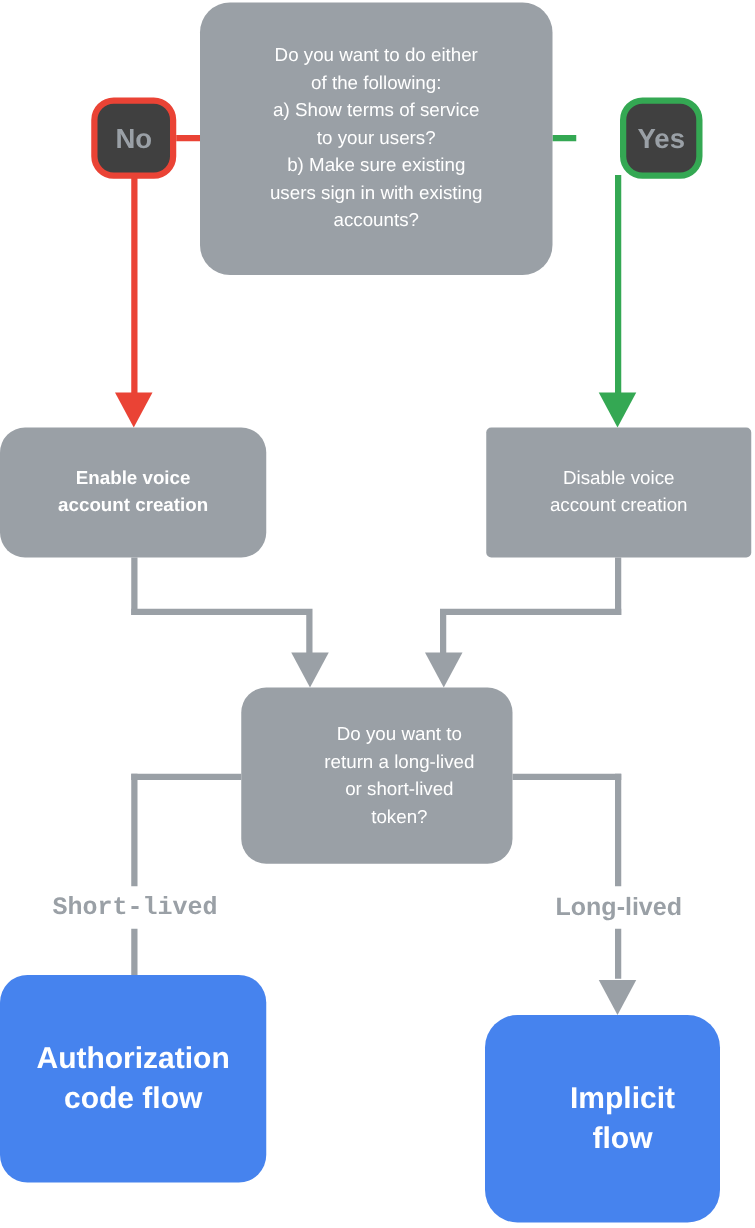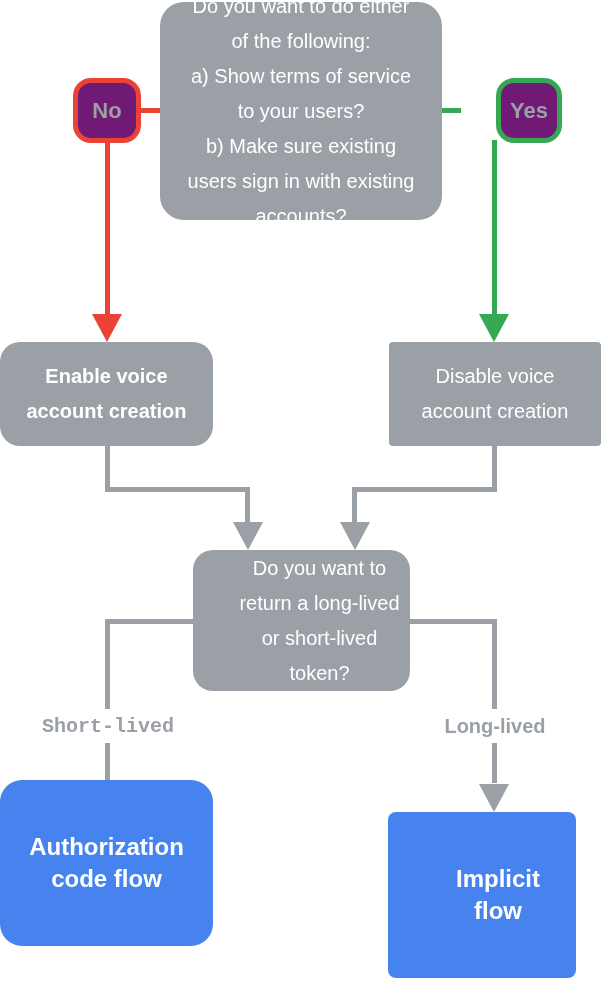--- a/index.html
+++ b/index.html
@@ -25,40 +25,40 @@
   }
   .node {
     position: absolute;
     background: var(--gray);
     color: var(--node-text);
     display: flex;
     align-items: center;
     justify-content: center;
     text-align: center;
     white-space: pre-line;
-    font-size: 20px;
-    line-height: 35px;
+    font-size: 15px;
+    line-height: 22px;
     z-index: 2;
   }
   .node-top      { left: 160px; top: 2px;   width: 282px; height: 218px; border-radius: 24px; }
   .node-enable   { left: 0px;   top: 342px; width: 213px; height: 104px; border-radius: 20px; font-weight: bold; }
   .node-disable  { left: 389px; top: 342px; width: 212px; height: 104px; border-radius: 4px; }
   .node-token    { left: 193px; top: 550px; width: 217px; height: 141px; border-radius: 20px; padding-left: 36px; }
   .node-result {
     background: var(--blue);
     font-weight: 700;
     font-size: 24px;
     line-height: 32px;
   }
   .node-auth     { left: 0px;   top: 780px; width: 213px; height: 166px; border-radius: 22px; }
-  .node-implicit { left: 388px; top: 812px; width: 188px; height: 166px; border-radius: 8px; padding-left: 32px; }
+  .node-implicit { left: 388px; top: 812px; width: 188px; height: 166px; border-radius: 26px; padding-left: 32px; }
 
   .badge {
     position: absolute;
-    background: #701a75;
+    background: #404040;
     color: var(--muted-text);
     font-weight: 700;
     font-size: 22px;
     display: flex;
     align-items: center;
     justify-content: center;
     border-radius: 18px;
     z-index: 3;
   }
   .badge-no  { left: 73px;  top: 78px; width: 68px; height: 65px; border: 5px solid var(--red); }

